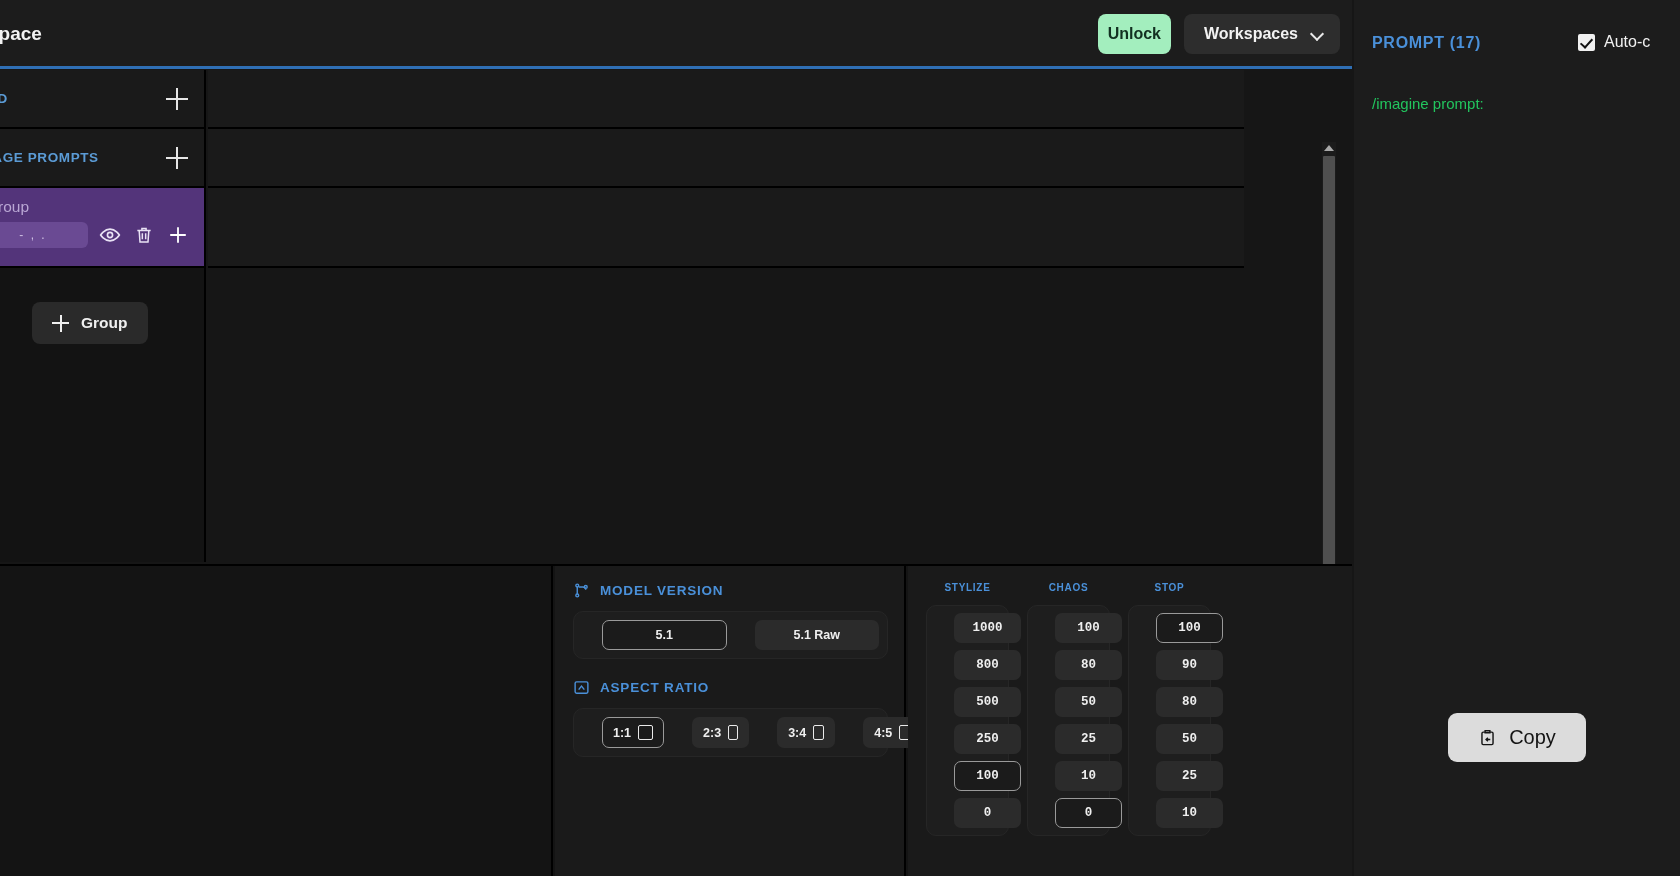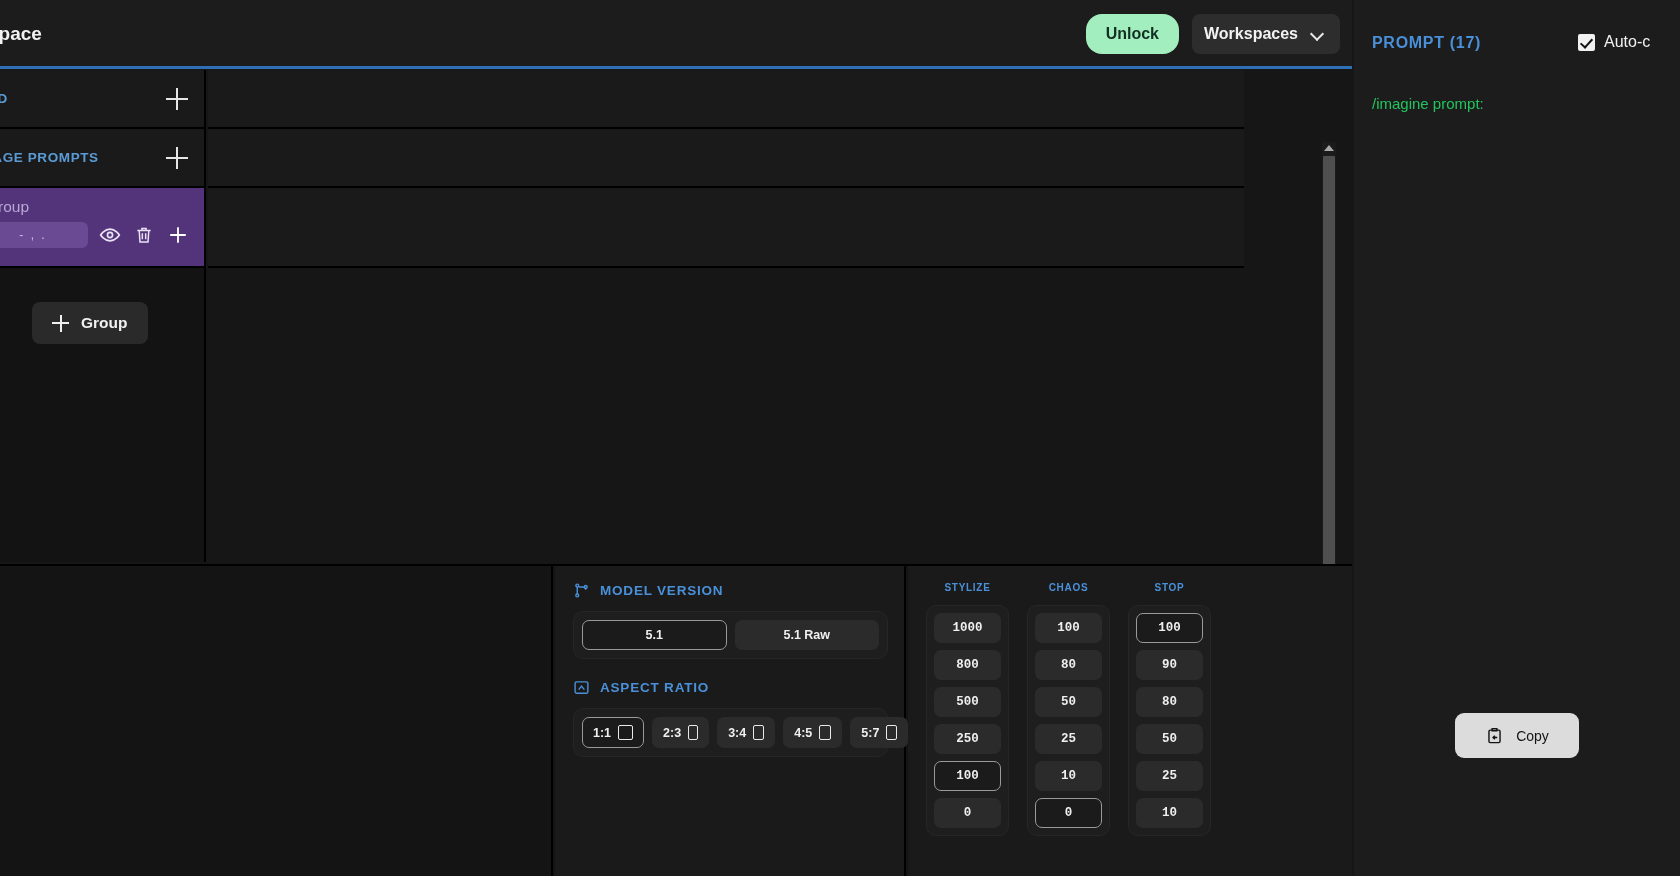--- a/index.html
+++ b/index.html
@@ -36,34 +36,34 @@
     margin-left: -30px;
     white-space: nowrap;
   }
   .topbar-spacer { flex: 1 1 auto; }
   .btn-unlock {
     background: #a3eebe;
     color: #123021;
     font-size: 16px;
     font-weight: 700;
     border: none;
-    border-radius: 16px;
-    padding: 11px 20px;
+    border-radius: 8px;
+    padding: 11px 10px;
     cursor: pointer;
     font-family: "Liberation Sans", sans-serif;
   }
   .btn-workspaces {
     margin-left: 13px;
     background: #2d2d2d;
     color: #f2f2f2;
     font-size: 16px;
     font-weight: 700;
     border: none;
     border-radius: 8px;
-    padding: 11px 16px 11px 12px;
+    padding: 11px 16px 11px 20px;
     cursor: pointer;
     display: flex;
     align-items: center;
     gap: 14px;
     font-family: "Liberation Sans", sans-serif;
   }
   .chev {
     width: 12px; height: 12px;
     display: inline-block;
     position: relative;
@@ -313,20 +313,21 @@
     font-weight: 700;
     padding: 7px 10px;
     text-align: center;
     cursor: pointer;
     font-family: "Liberation Sans", sans-serif;
     white-space: nowrap;
     display: flex;
     align-items: center;
     justify-content: center;
     gap: 7px;
+    margin-left: 20px;
   }
   .pill.sel {
     background: #1b1b1b;
     border: 1px solid #9a9a9a;
   }
   .pill.grow { flex: 1 1 0; }
 
   .ar-shape {
     border: 1.6px solid #eaeaea;
     border-radius: 2px;
@@ -420,21 +421,21 @@
     left: 0; top: 713px;
     width: 326px;
     display: flex;
     justify-content: center;
   }
   .btn-copy {
     background: #dcdcdc;
     color: #141414;
     border: none;
     border-radius: 9px;
-    font-size: 14px;
+    font-size: 20px;
     padding: 13px 30px;
     display: inline-flex;
     align-items: center;
     gap: 12px;
     cursor: pointer;
     font-family: "Liberation Sans", sans-serif;
   }
   .btn-copy svg { display: block; }
 </style>
 </head>

